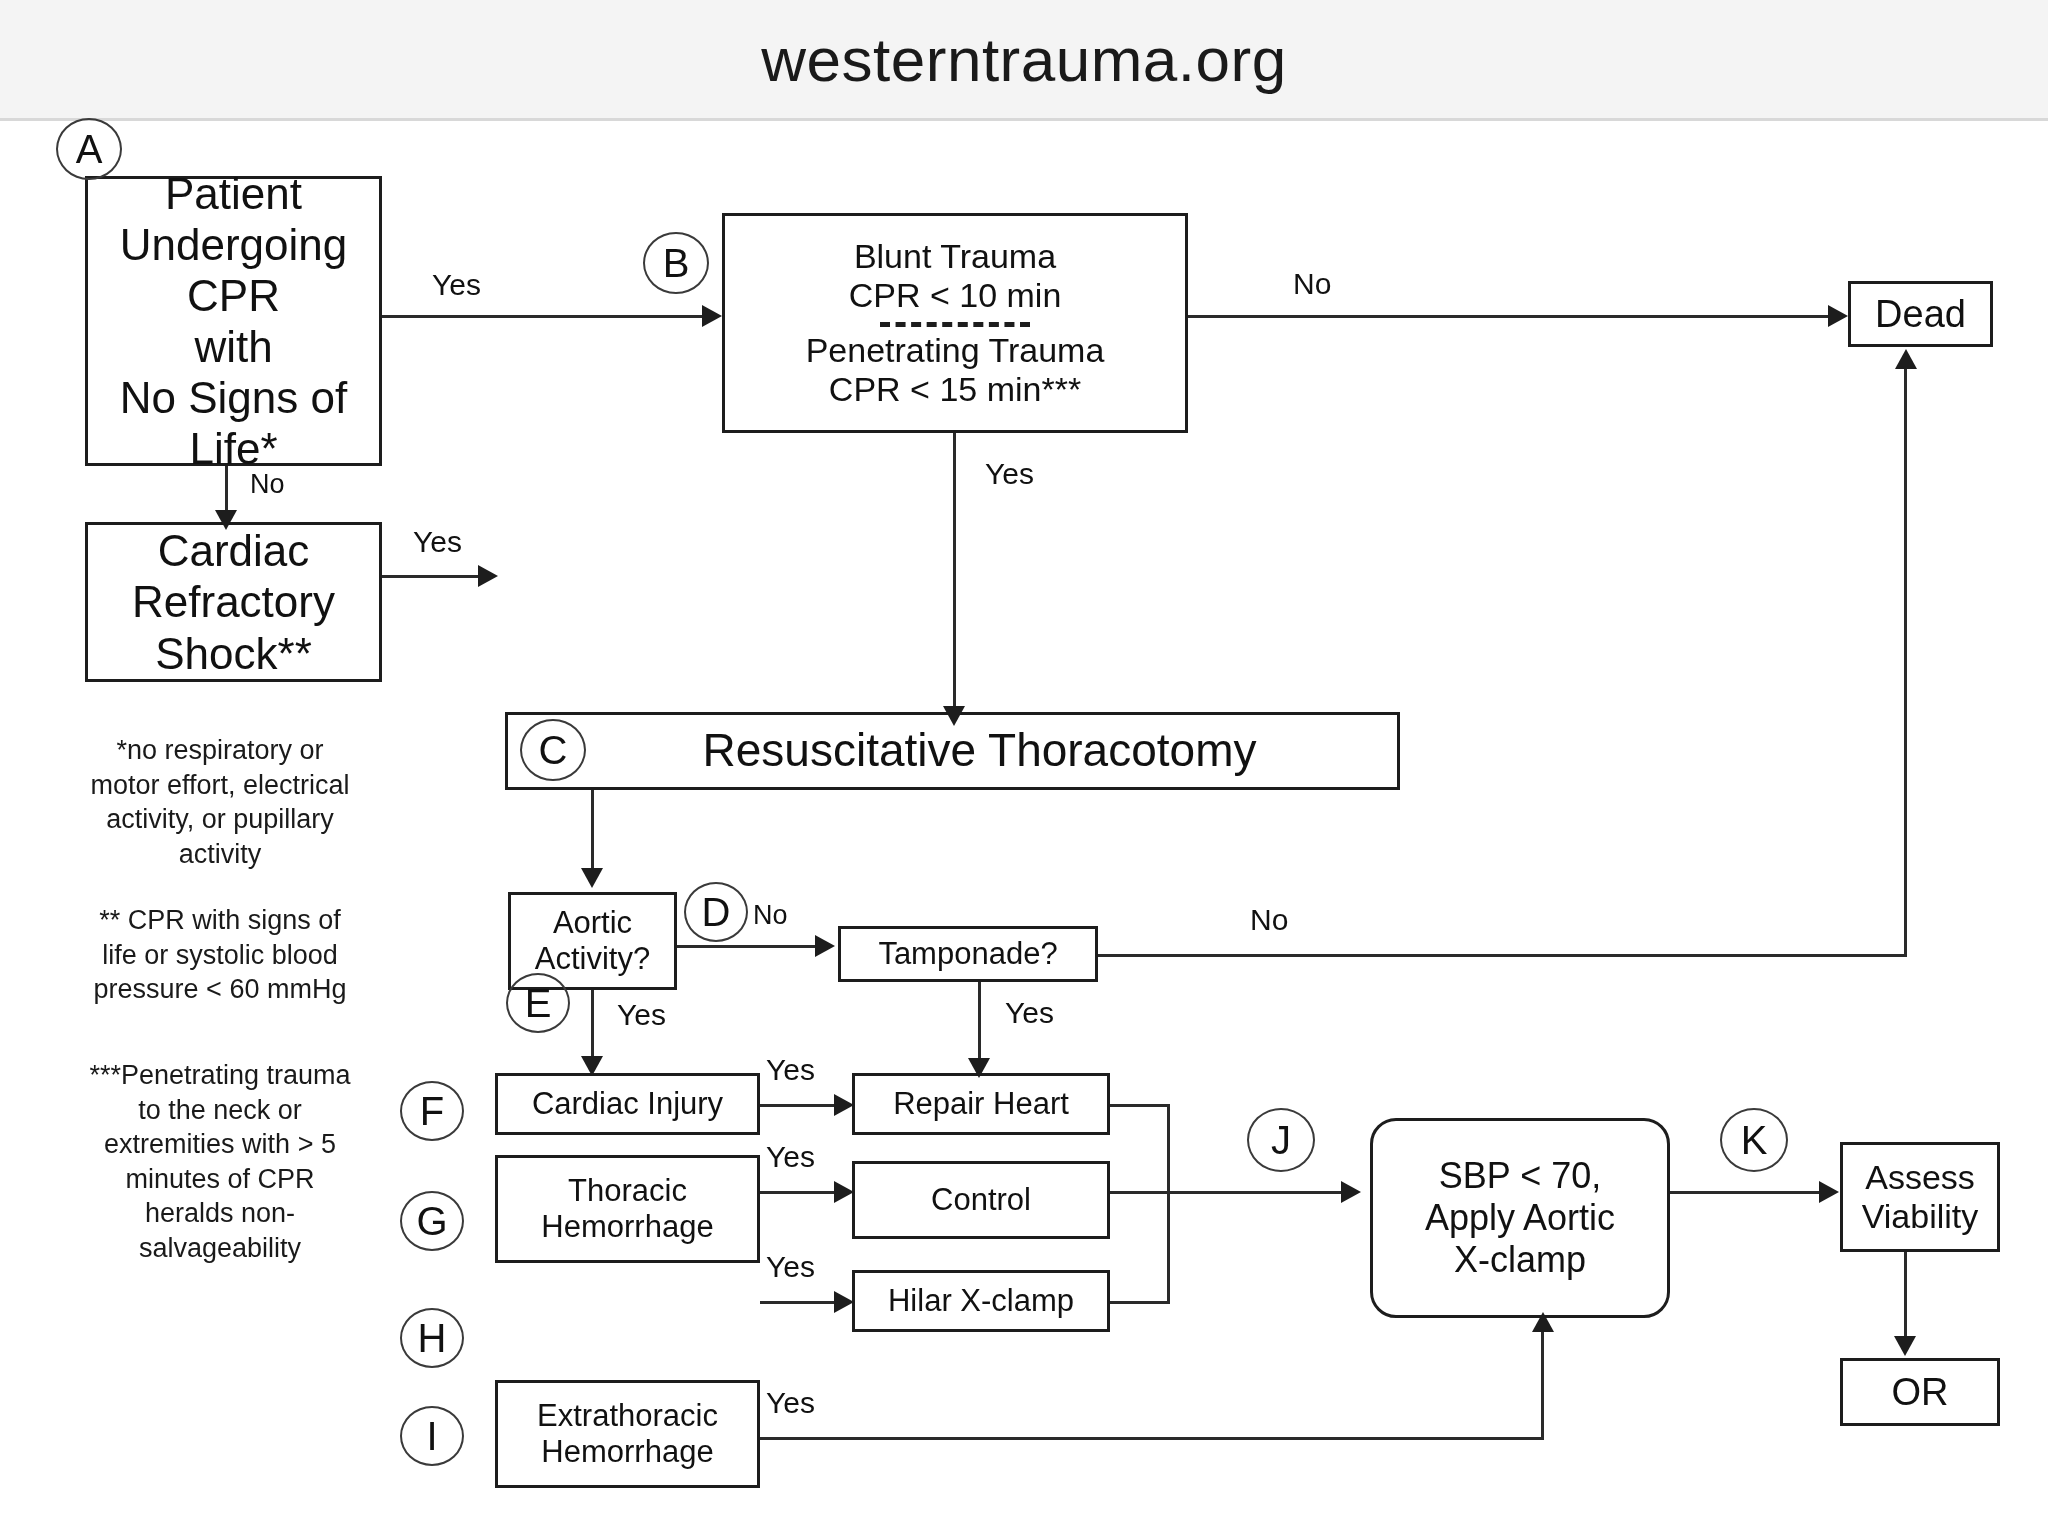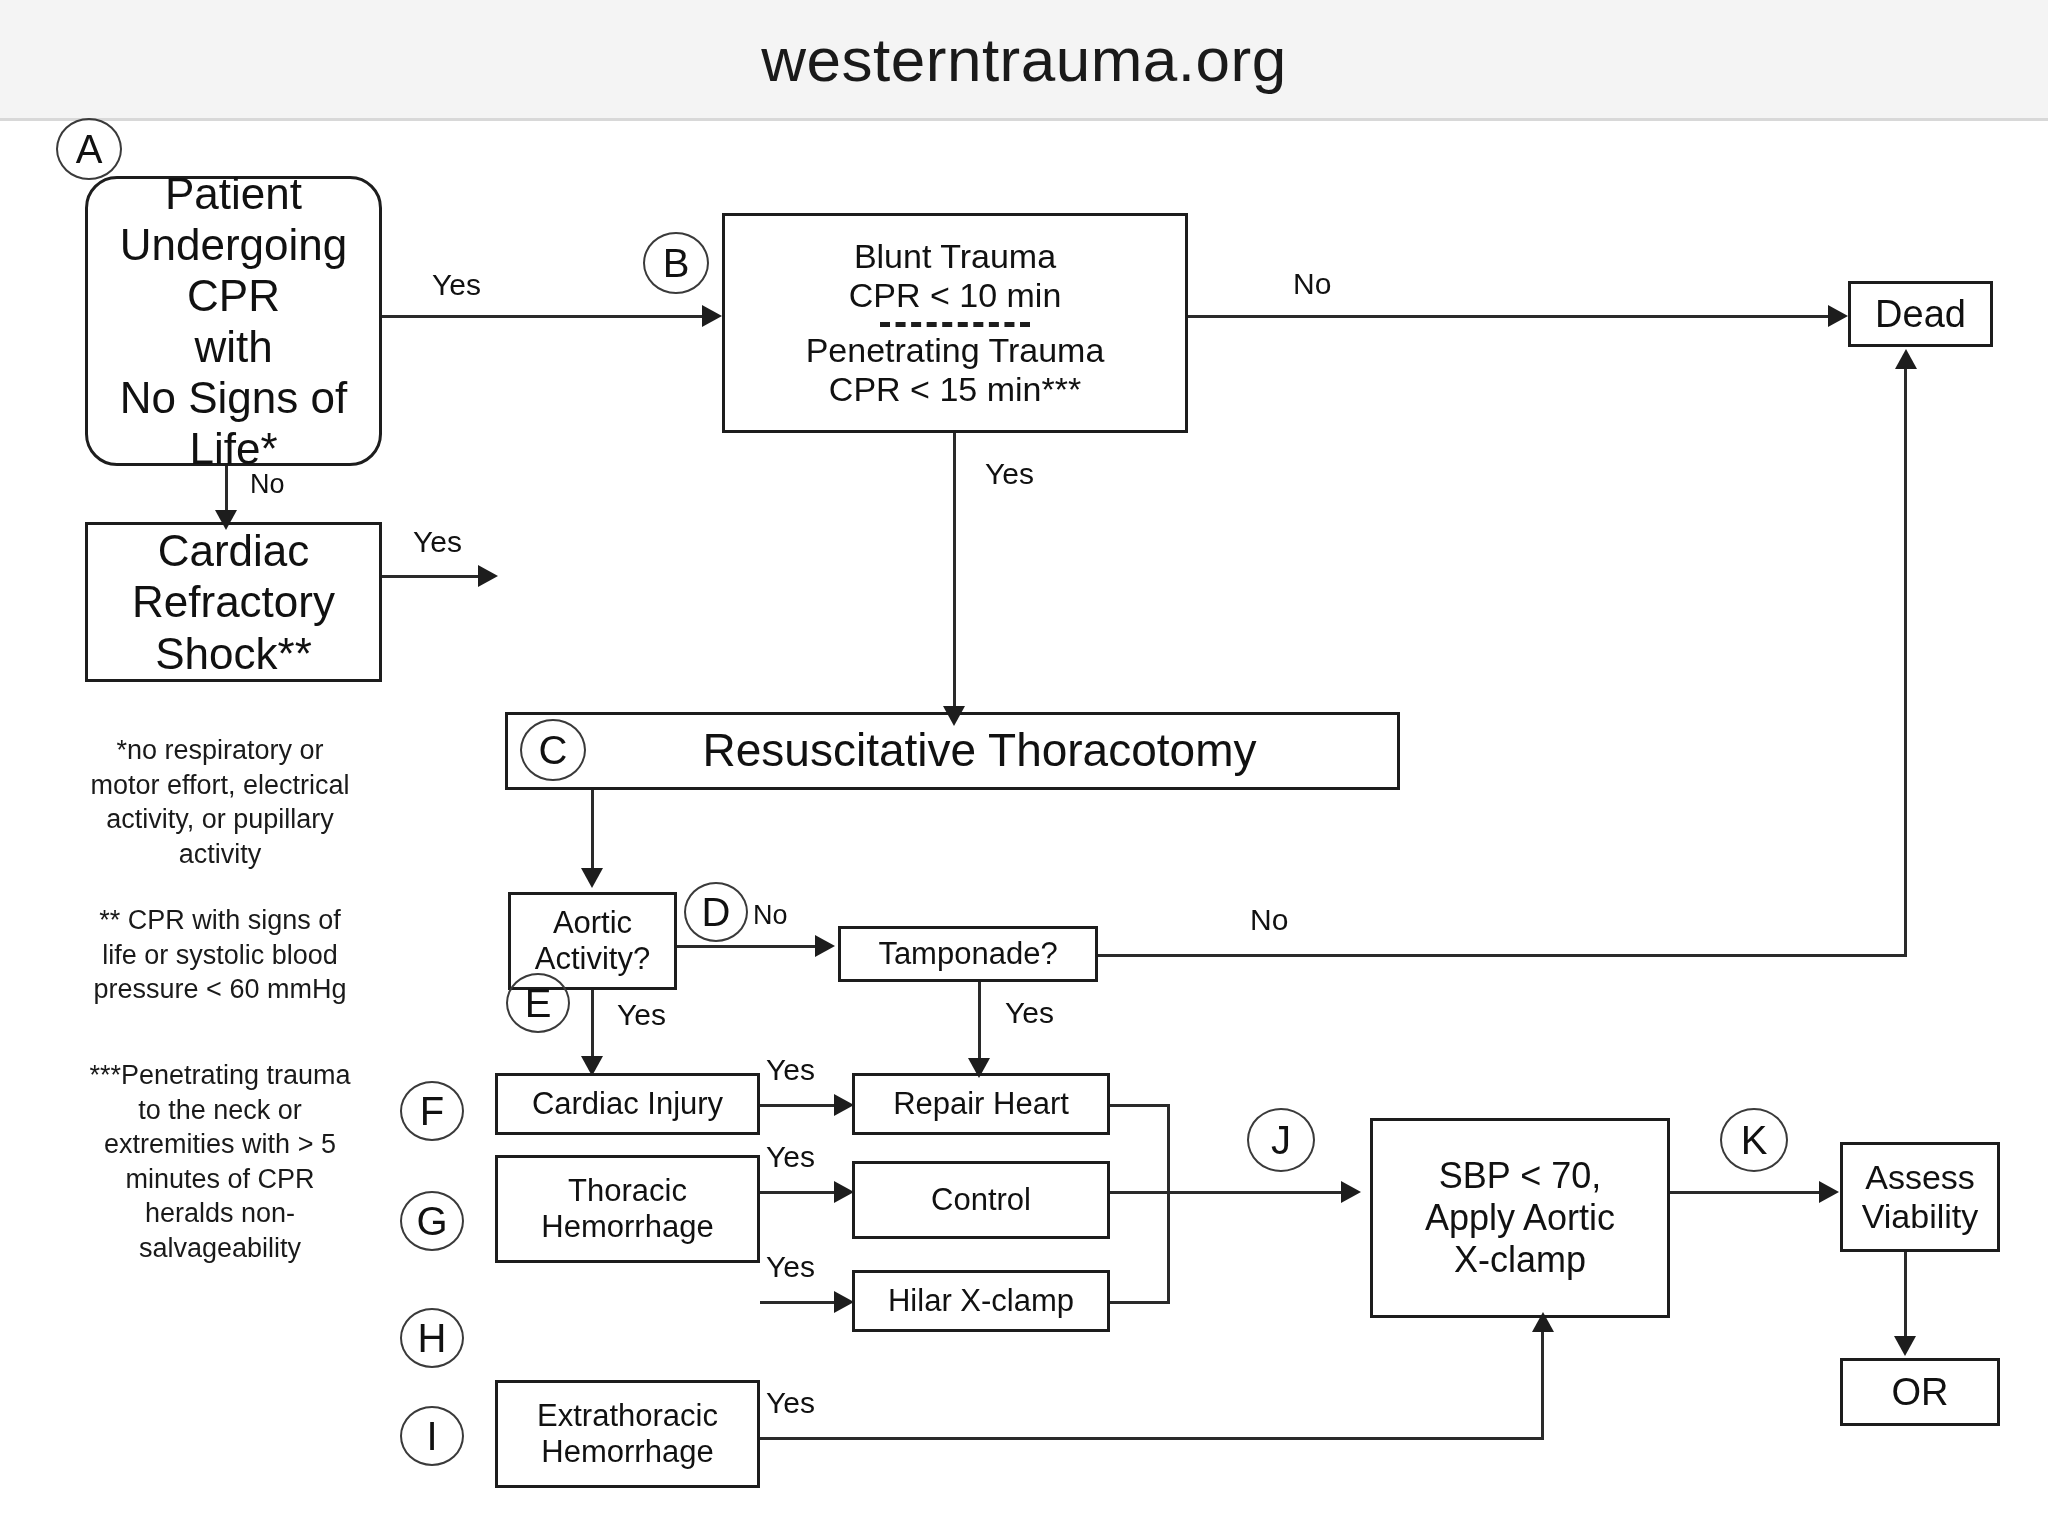--- a/index.html
+++ b/index.html
@@ -69,21 +69,21 @@
 <div id="header">
   <div id="header-title">westerntrauma.org</div>
 </div>
 
 <div id="canvas">
 
   <div class="node" style="left:56px;top:0px;width:66px;height:62px;">
     <span>A</span>
   </div>
 
-  <div class="box big" style="left:85px;top:58px;width:297px;height:290px;flex-direction:column;border-radius:32px;">
+  <div class="box big" style="left:85px;top:58px;width:297px;height:290px;flex-direction:column;">
     <span class="ln">Patient</span>
     <span class="ln">Undergoing</span>
     <span class="ln">CPR</span>
     <span class="ln">with</span>
     <span class="ln">No Signs of</span>
     <span class="ln">Life*</span>
   </div>
 
   <div class="h" style="left:382px;top:197px;width:326px;"></div>
   <div class="arrow r" style="left:702px;top:187px;"></div>
@@ -227,21 +227,21 @@
   <div class="h" style="left:1110px;top:1073px;width:60px;"></div>
   <div class="h" style="left:1110px;top:1183px;width:60px;"></div>
   <div class="v" style="left:1167px;top:986px;height:200px;"></div>
   <div class="h" style="left:1167px;top:1073px;width:180px;"></div>
   <div class="arrow r" style="left:1341px;top:1063px;"></div>
 
   <div class="node" style="left:1247px;top:990px;width:68px;height:64px;">
     <span>J</span>
   </div>
 
-  <div class="box small" style="left:1370px;top:1000px;width:300px;height:200px;flex-direction:column;font-size:36px;">
+  <div class="box small" style="left:1370px;top:1000px;width:300px;height:200px;flex-direction:column;font-size:36px;border-radius:26px;">
     <span class="ln">SBP &lt; 70,</span>
     <span class="ln">Apply Aortic</span>
     <span class="ln">X-clamp</span>
   </div>
 
   <div class="h" style="left:1670px;top:1073px;width:155px;"></div>
   <div class="arrow r" style="left:1819px;top:1063px;"></div>
   <div class="node" style="left:1720px;top:990px;width:68px;height:64px;">
     <span>K</span>
   </div>

